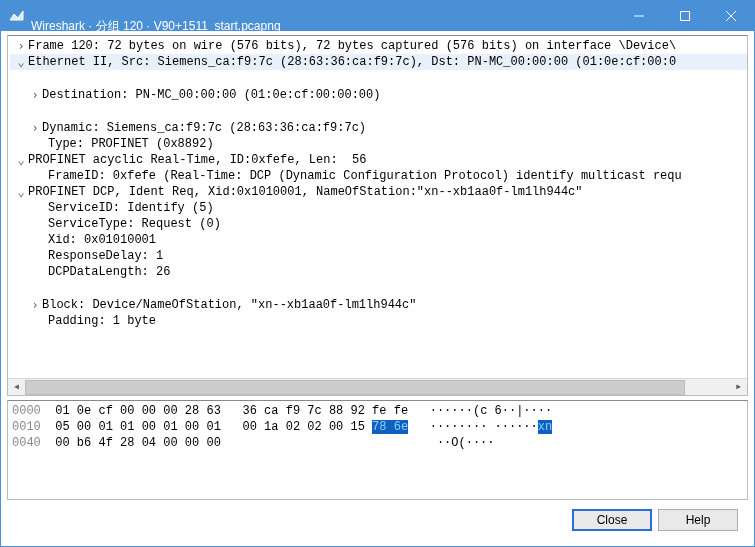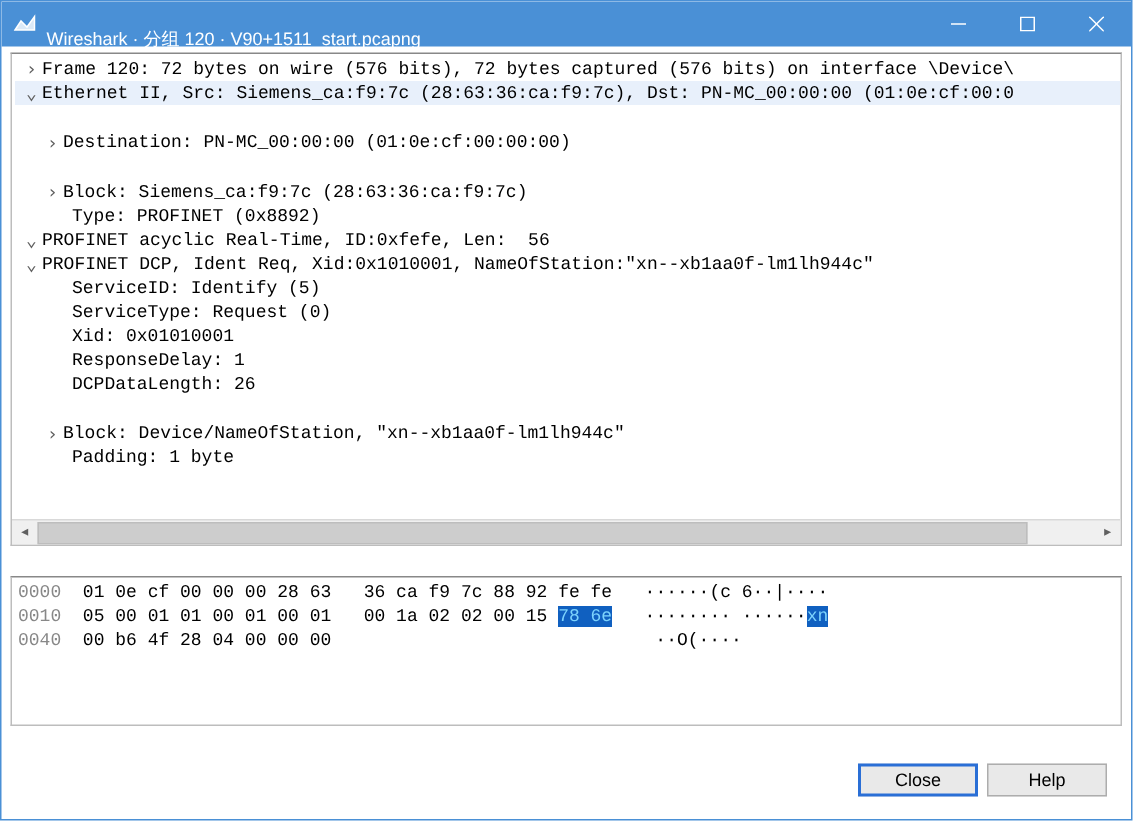--- a/index.html
+++ b/index.html
@@ -2,21 +2,21 @@
 <html><head>
 <meta charset="utf-8">
 <style>
 * { margin:0; padding:0; box-sizing:border-box; }
 body { font-family:"Segoe UI", Tahoma, sans-serif; font-size:12px; background:#fff; width:755px; height:547px; display:flex; flex-direction:column; border:1px solid #4a90d6; overflow:hidden; }
 .title-bar { background:#4a90d6; color:#fff; height:30px; display:flex; align-items:center; padding-left:8px; }
 .title-bar .logo { width:16px; height:16px; margin-right:6px; }
 .title-bar .title-text { flex:1; font-size:12px;margin-top:20px; }
 .win-btns { display:flex; height:100%; }
 .win-btn { width:46px; display:flex; align-items:center; justify-content:center; color:#fff; }
-.content { flex:1; display:flex; flex-direction:column; padding:4px 6px 6px 6px; overflow:hidden;gap:16px; }
+.content { flex:1; display:flex; flex-direction:column; padding:4px 6px 6px 6px; overflow:hidden; }
 .tree-pane { flex:1; border:1px solid #bdbdbd; border-top:1px solid #888; background:#fff; font-family:Consolas,"Courier New",monospace; font-size:12px; line-height:16px; overflow:hidden; display:flex; flex-direction:column; }
 .tree-body { flex:1; overflow:hidden; padding:2px 0 2px 2px; }
 .row { white-space:pre; padding-left:4px; height:16px; }
 .row .twisty { display:inline-block; width:14px; text-align:center; color:#606060; font-size:12px; vertical-align:middle; line-height:16px; cursor:pointer;}
 .row.sel { background:#e8f0fb; }
 .i1 { padding-left:18px;margin-top:17px; }
 .i2 { padding-left:38px; }
 .scroll-h { height:17px; background:#f0f0f0; border-top:1px solid #d9d9d9; position:relative; display:flex; align-items:center; }
 .scroll-h .arrow { width:17px; height:17px; display:flex; align-items:center; justify-content:center; color:#606060; }
 .scroll-h .track { flex:1; position:relative; height:17px; }
@@ -60,23 +60,24 @@
   </div>
 </div>
 
 <div class="content">
 
   <div class="tree-pane">
     <div class="tree-body">
       <div class="row"><span class="twisty caret">›</span><span>Frame 120: 72 bytes on wire (576 bits), 72 bytes captured (576 bits) on interface \Device\</span></div>
       <div class="row sel"><span class="twisty caret">⌄</span><span>Ethernet II, Src: Siemens_ca:f9:7c (28:63:36:ca:f9:7c), Dst: PN-MC_00:00:00 (01:0e:cf:00:0</span></div>
       <div class="row i1"><span class="twisty caret">›</span><span>Destination: PN-MC_00:00:00 (01:0e:cf:00:00:00)</span></div>
-      <div class="row i1"><span class="twisty caret">›</span><span>Block: Siemens_ca:f9:7c (28:63:36:ca:f9:7c)</span></div>
+      <div class="row i1"><span class="twisty caret">›</span><span>Dynamic: Siemens_ca:f9:7c (28:63:36:ca:f9:7c)</span></div>
       <div class="row i2"><span>Type: PROFINET (0x8892)</span></div>
       <div class="row"><span class="twisty caret">⌄</span><span>PROFINET acyclic Real-Time, ID:0xfefe, Len:  56</span></div>
+      <div class="row i2"><span>FrameID: 0xfefe (Real-Time: DCP (Dynamic Configuration Protocol) identify multicast requ</span></div>
       <div class="row"><span class="twisty caret">⌄</span><span>PROFINET DCP, Ident Req, Xid:0x1010001, NameOfStation:"xn--xb1aa0f-lm1lh944c"</span></div>
       <div class="row i2"><span>ServiceID: Identify (5)</span></div>
       <div class="row i2"><span>ServiceType: Request (0)</span></div>
       <div class="row i2"><span>Xid: 0x01010001</span></div>
       <div class="row i2"><span>ResponseDelay: 1</span></div>
       <div class="row i2"><span>DCPDataLength: 26</span></div>
       <div class="row i1"><span class="twisty caret">›</span><span>Block: Device/NameOfStation, "xn--xb1aa0f-lm1lh944c"</span></div>
       <div class="row i2"><span>Padding: 1 byte</span></div>
     </div>
     <div class="scroll-h">

